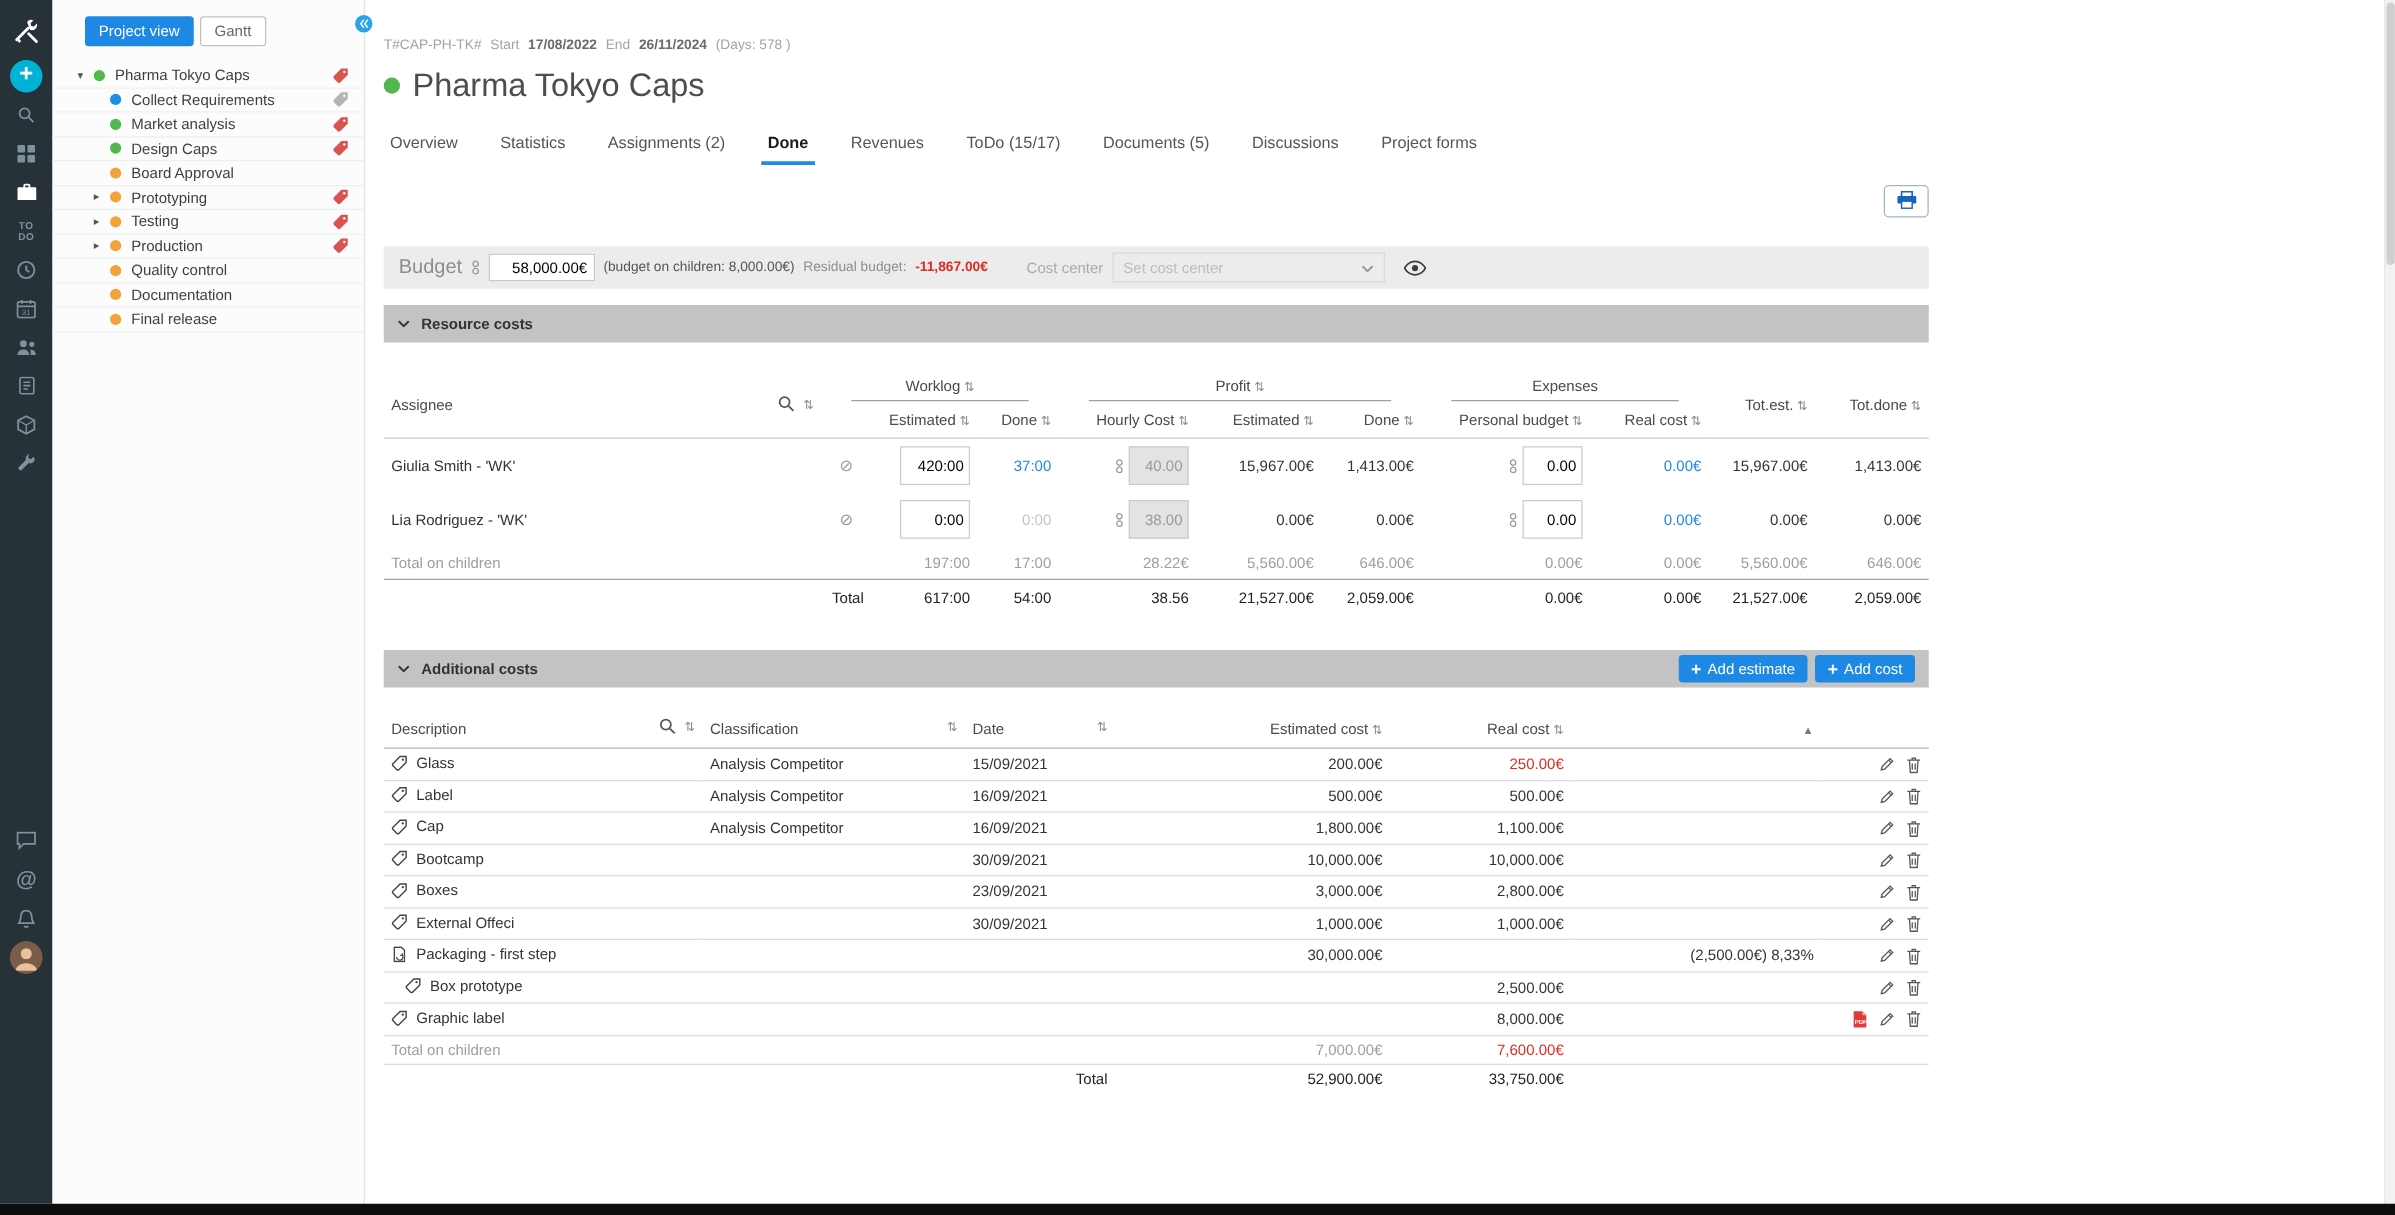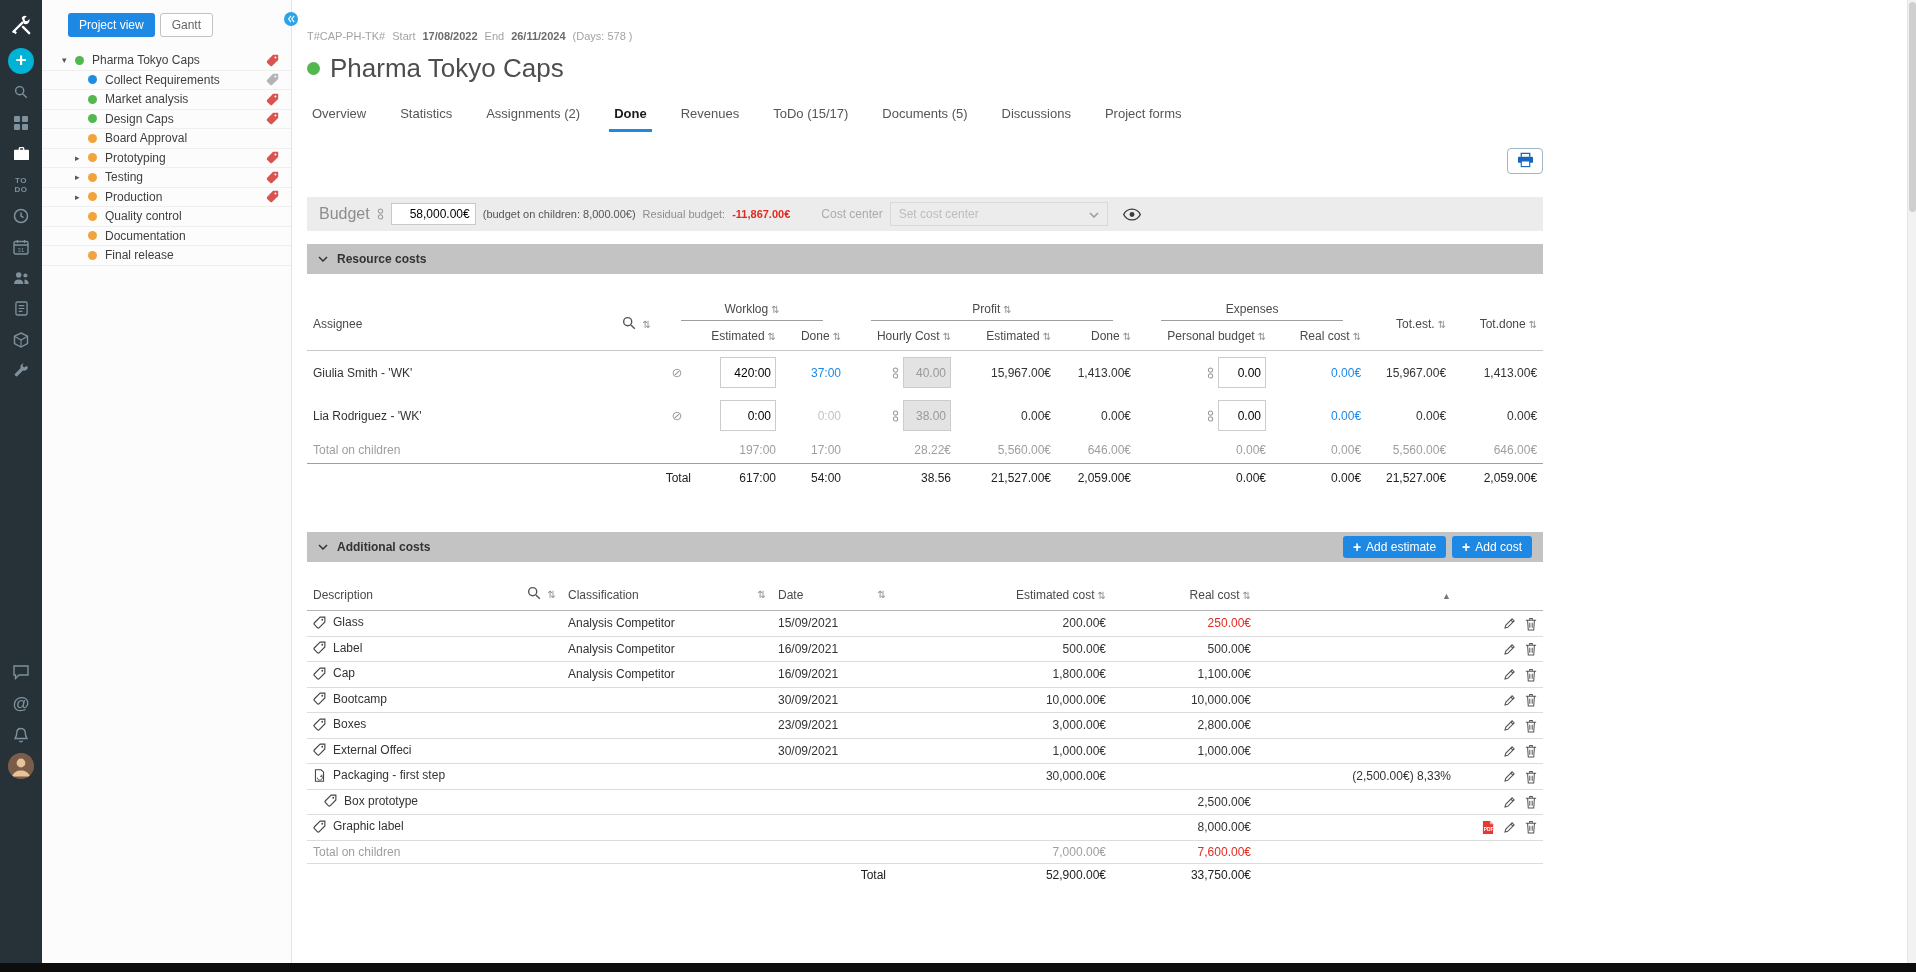--- a/index.html
+++ b/index.html
@@ -88,21 +88,21 @@
   .assignee-head{display:flex;align-items:center;justify-content:space-between}
   .head-icons{display:flex;align-items:center;gap:4px;color:#555}
   .res-table tbody td{padding:6px 6px}
   .noentry{color:#9a9a9a;font-size:13px;cursor:pointer}
   .cell-input{height:31px;border:1px solid #ccc;background:#fff;text-align:right;font-size:12px;padding:0 4px;font-family:inherit}
   .w72{width:56px}.w58{width:48px}
   .cell-input.disabled{background:#e3e3e3;color:#999}
   .with-link{display:inline-flex;align-items:center;gap:4px}
   .res-table tr.total-row td{border-top:1px solid #a0a0a0;color:#222;padding:7px 6px}
 
-  .add-section{margin-top:40px}
+  .add-section{margin-top:28px}
   .add-table{margin-top:20px}
   .add-table thead th{border-bottom:1px solid #b5b5b5;padding-bottom:7px}
   .add-table tbody td{border-bottom:1px solid #dcdcdc;padding:4px 6px;height:21px}
   .flexb{display:flex;align-items:center;justify-content:space-between}
   .desc-wrap{display:inline-flex;align-items:center;gap:7px;color:#333}
   .desc-wrap.indent{padding-left:11px}
   .row-icon{color:#444;display:flex}
   .actions{white-space:nowrap}
   .actions .act{color:#555;margin-left:9px;cursor:pointer;display:inline-flex;vertical-align:middle}
   .actions .pdf{cursor:pointer;display:inline-flex;vertical-align:middle;margin-left:9px}

